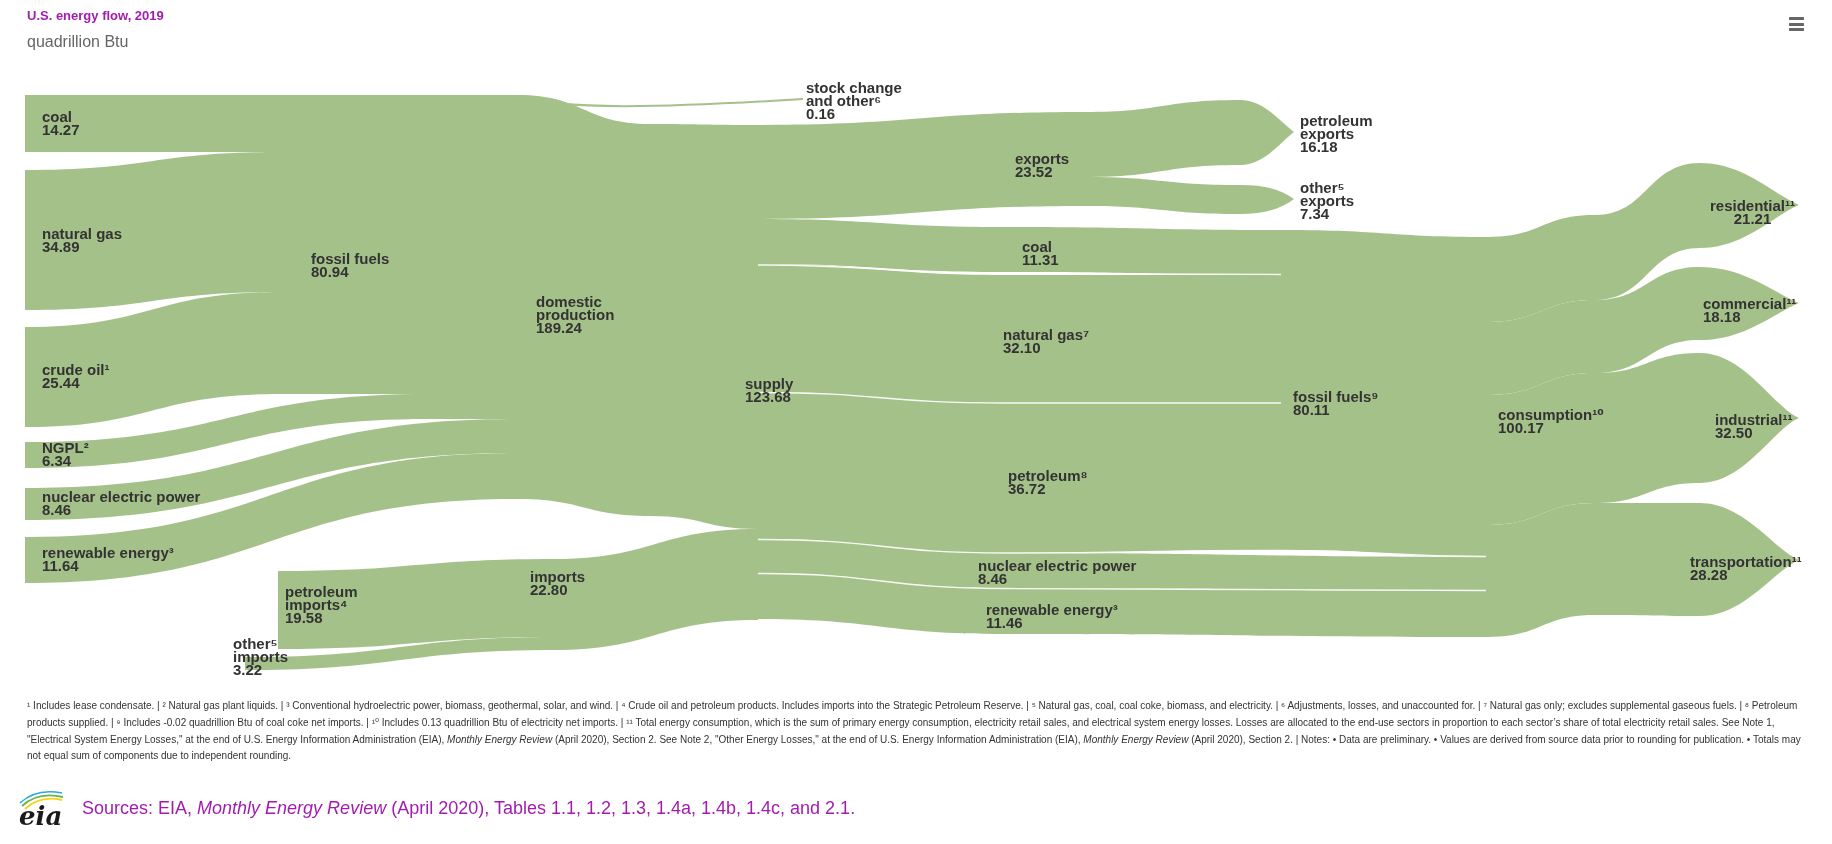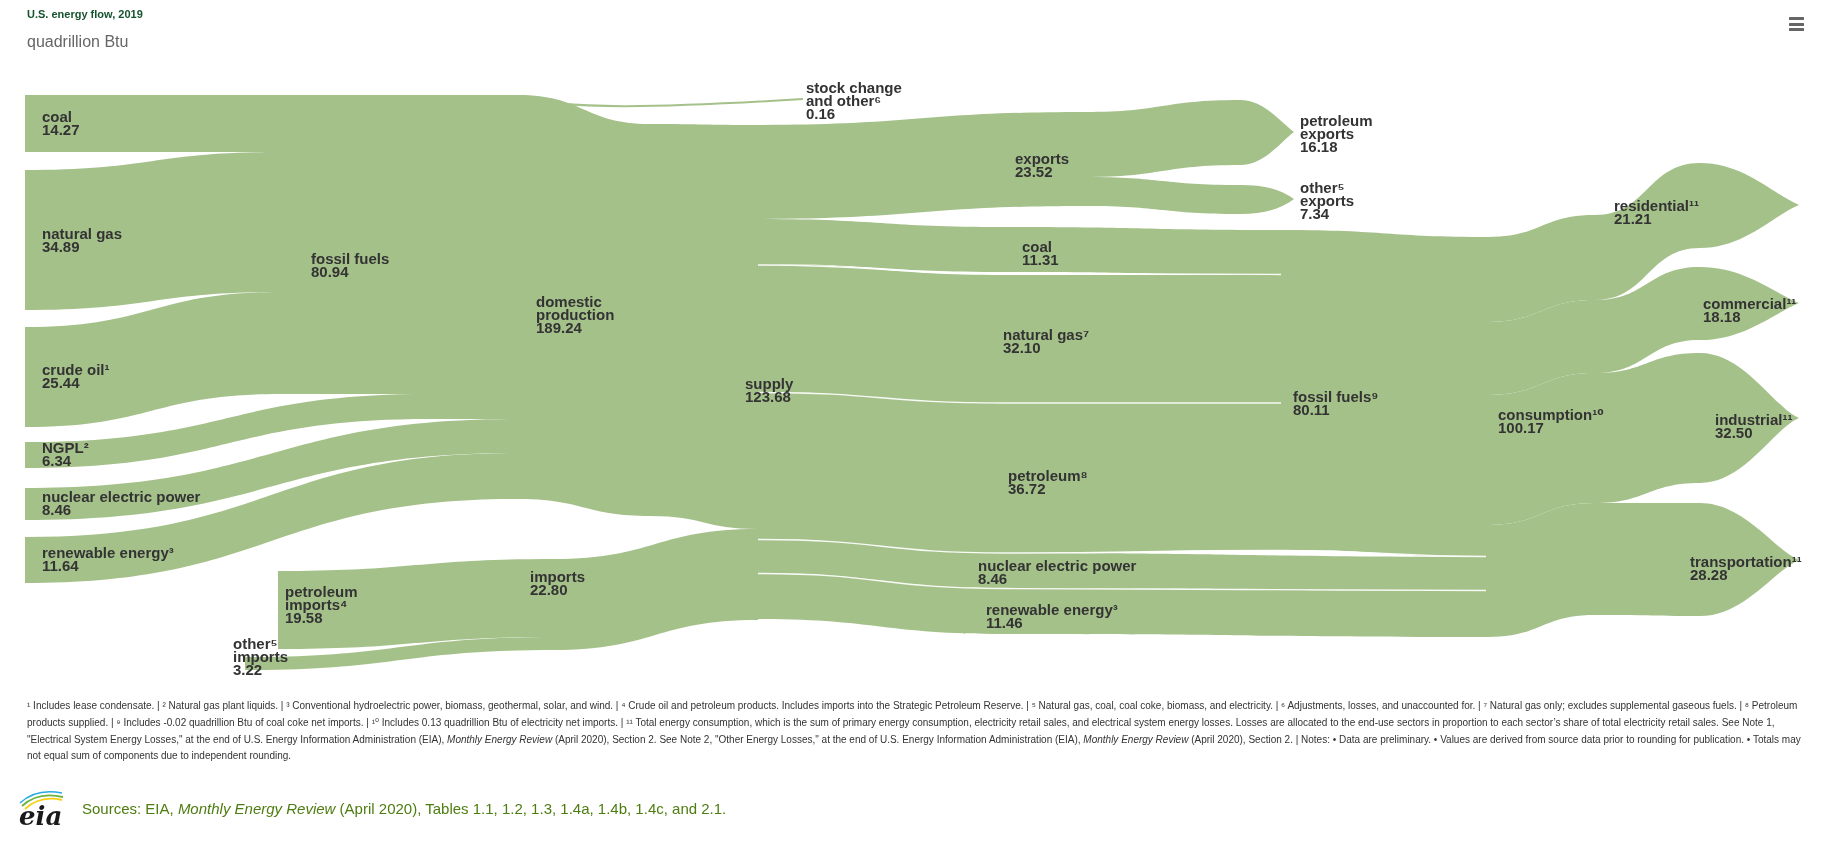--- a/index.html
+++ b/index.html
@@ -1,29 +1,29 @@
 <!DOCTYPE html>
 <html><head>
 <meta charset="utf-8">
 <style>
   html,body{margin:0;padding:0}
   body{width:1832px;height:844px;position:relative;overflow:hidden;background:#fff;
        font-family:"Liberation Sans","DejaVu Sans",sans-serif;}
-  .chart-title{position:absolute;left:27px;top:8px;font-size:11px;font-weight:bold;color:#14532d;margin:0}
+  .chart-title{position:absolute;left:27px;top:8px;font-size:13px;font-weight:bold;color:#a21caf;margin:0}
   .chart-subtitle{position:absolute;left:27px;top:33px;font-size:16px;color:#666}
   .menu-btn{position:absolute;right:22px;top:12px;width:28px;height:24px;background:transparent;border:0;
             cursor:pointer;display:flex;flex-direction:column;justify-content:center;gap:2.5px;align-items:center;padding:0}
   .menu-btn .bar{width:15px;height:3px;background:#666;border-radius:0.5px}
   #sankey{position:absolute;left:0;top:0;width:1832px;height:844px}
   #labels{position:absolute;left:0;top:0;width:1832px;height:844px;pointer-events:none}
   .slabel{position:absolute;font-size:15px;font-weight:bold;color:#333;line-height:13px;white-space:nowrap}
   #footnotes{position:absolute;left:27px;top:698px;width:1781px;margin:0;font-size:10px;line-height:16.8px;color:#333}
   #footnotes .it{font-style:italic}
   .sources-row{position:absolute;left:16px;top:787px;display:flex;align-items:center;gap:12px}
-  #sources{font-size:15px;color:#4d7c0f}
+  #sources{font-size:18px;color:#a21caf}
   #sources .it{font-style:italic}
   .eia-logo{display:inline-block;width:54px;height:42px}
 </style>
 </head>
 <body>
 
 <h1 class="chart-title">U.S. energy flow, 2019</h1>
 <div class="chart-subtitle">quadrillion Btu</div>
 
 <button class="menu-btn" title="Chart context menu">
@@ -155,21 +155,21 @@
       <div>7.34</div>
     </div>
     <div class="slabel" style="left: 1293px; top: 390px;">
       <div>fossil fuels⁹</div>
       <div>80.11</div>
     </div>
     <div class="slabel" style="left: 1498px; top: 408px;">
       <div>consumption¹⁰</div>
       <div>100.17</div>
     </div>
-    <div class="slabel" style="left: 1614px; top: 199px;">
+    <div class="slabel" style="left: 1710px; top: 199px; text-align: center;">
       <div>residential¹¹</div>
       <div>21.21</div>
     </div>
     <div class="slabel" style="left: 1703px; top: 297px;">
       <div>commercial¹¹</div>
       <div>18.18</div>
     </div>
     <div class="slabel" style="left: 1715px; top: 413px;">
       <div>industrial¹¹</div>
       <div>32.50</div>

